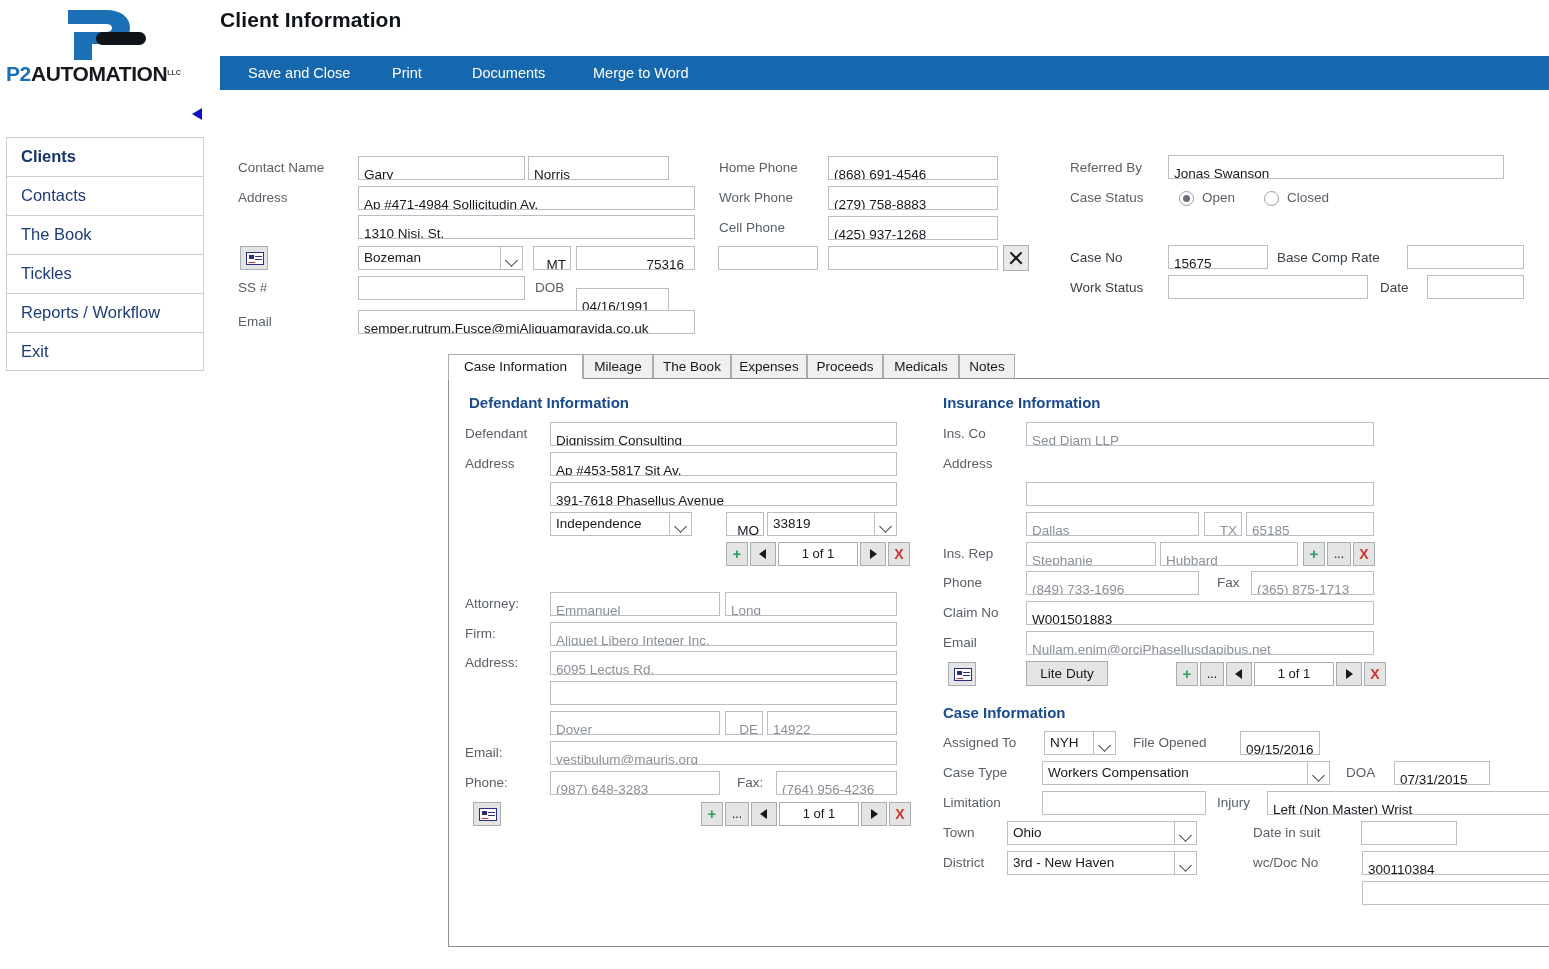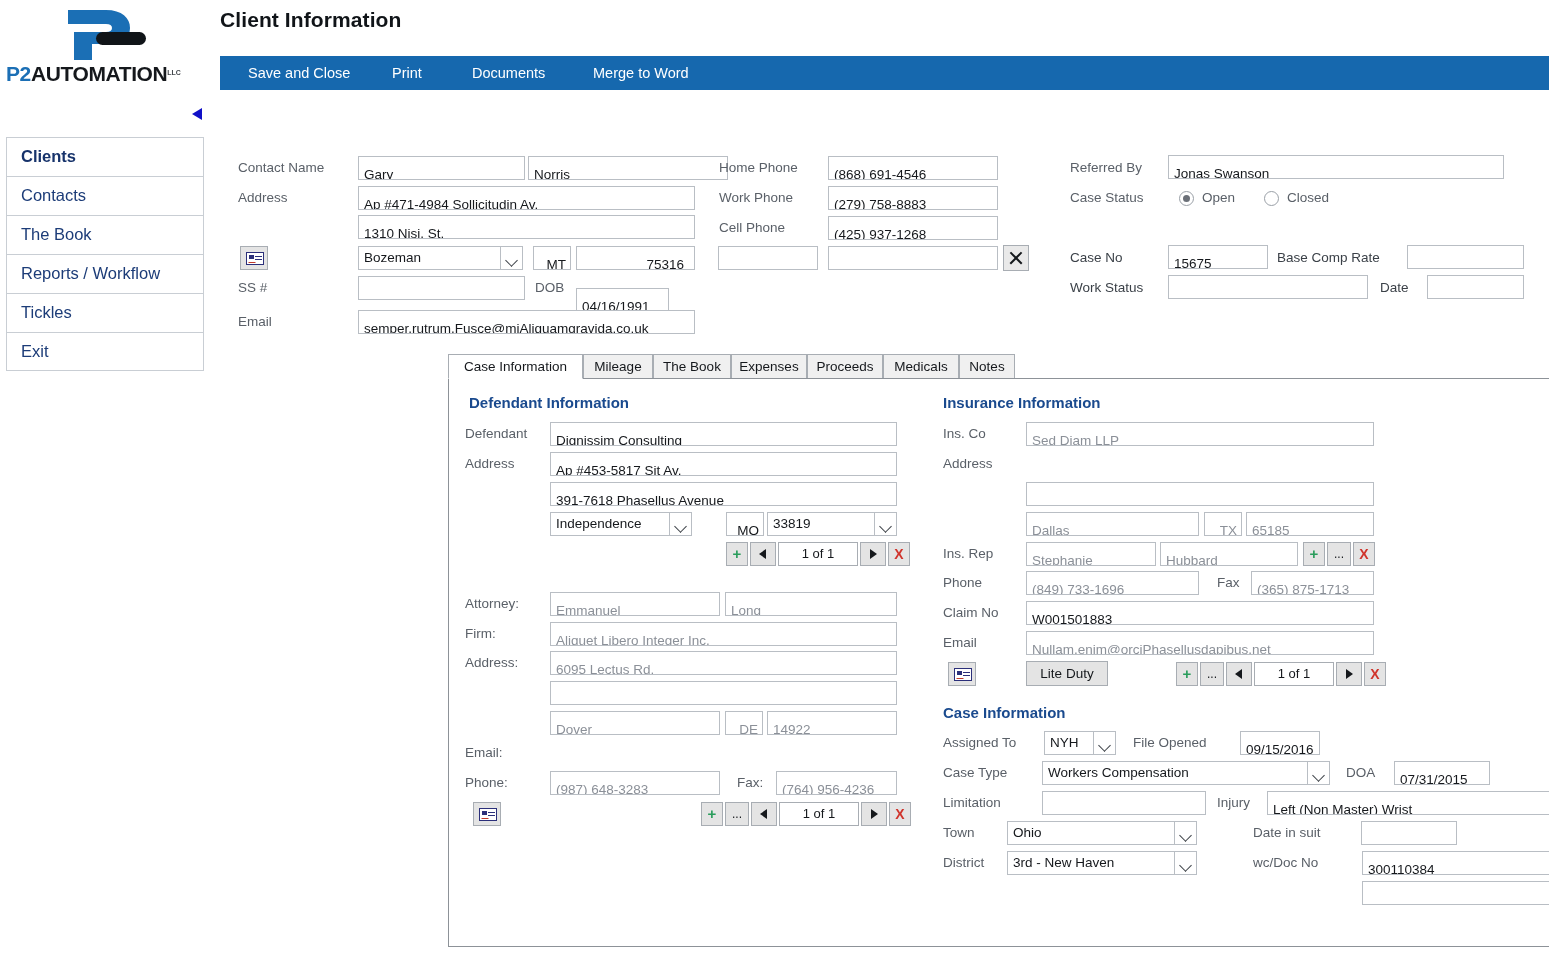--- a/index.html
+++ b/index.html
@@ -209,40 +209,40 @@
     </div>
 
     <svg class="collapse-arrow" viewBox="0 0 14 16">
       <polygon points="12,2 12,14 2,8" fill="#1010c8"></polygon>
     </svg>
 
     <div class="nav">
       <div class="nav-item active">Clients</div>
       <div class="nav-item">Contacts</div>
       <div class="nav-item">The Book</div>
+      <div class="nav-item">Tickles</div>
       <div class="nav-item">Reports / Workflow</div>
-      <div class="nav-item">Tickles</div>
       <div class="nav-item">Exit</div>
     </div>
   </div>
 
   <div class="main">
 
     <div class="page-title">Client Information</div>
 
     <div class="toolbar">
       <div class="toolbar-btn" style="left:28px">Save and Close</div>
       <div class="toolbar-btn" style="left:172px">Print</div>
       <div class="toolbar-btn" style="left:252px">Documents</div>
       <div class="toolbar-btn" style="left:373px">Merge to Word</div>
     </div>
 
     <div class="lbl" style="left:28px; top:157px">Contact Name</div>
     <input class="fld" style="left: 148px; top: 156px; width: 167px;" value="Gary">
-    <input class="fld" style="left: 318px; top: 156px; width: 200px;" value="Norris">
+    <input class="fld" style="left: 318px; top: 156px; width: 141px;" value="Norris">
 
     <div class="lbl" style="left:28px; top:187px">Address</div>
     <input class="fld" style="left: 148px; top: 186px; width: 337px;" value="Ap #471-4984 Sollicitudin Av.">
     <input class="fld" style="left: 148px; top: 215px; width: 337px;" value="1310 Nisi. St.">
 
     <div class="icon-btn" style="left:30px; top:246px">
         <span class="card"></span>
       </div>
     <div class="sel" style="left:148px; top:246px; width:165px">
       <span class="sel-txt">Bozeman</span>
@@ -340,20 +340,21 @@
 
       <div class="lbl" style="left:16px; top:273px">Address:</div>
       <input class="fld gray" style="left: 101px; top: 272px; width: 347px;" value="6095 Lectus Rd.">
       <input class="fld gray" style="left: 101px; top: 302px; width: 347px;" value="">
 
       <input class="fld gray" style="left: 101px; top: 332px; width: 170px;" value="Dover">
       <input class="fld gray ctr" style="left: 276px; top: 332px; width: 38px;" value="DE">
       <input class="fld gray" style="left: 318px; top: 332px; width: 130px;" value="14922">
 
       <div class="lbl" style="left:16px; top:363px">Email:</div>
+      <input class="fld gray" style="left: 101px; top: 362px; width: 347px;" value="vestibulum@mauris.org">
 
       <div class="lbl" style="left:16px; top:393px">Phone:</div>
       <input class="fld gray" style="left: 101px; top: 392px; width: 170px;" value="(987) 648-3283">
       <div class="lbl" style="left:288px; top:393px">Fax:</div>
       <input class="fld gray" style="left: 327px; top: 392px; width: 121px;" value="(764) 956-4236">
 
       <div class="icon-btn" style="left:24px; top:423px">
           <span class="card"></span>
         </div>
 

